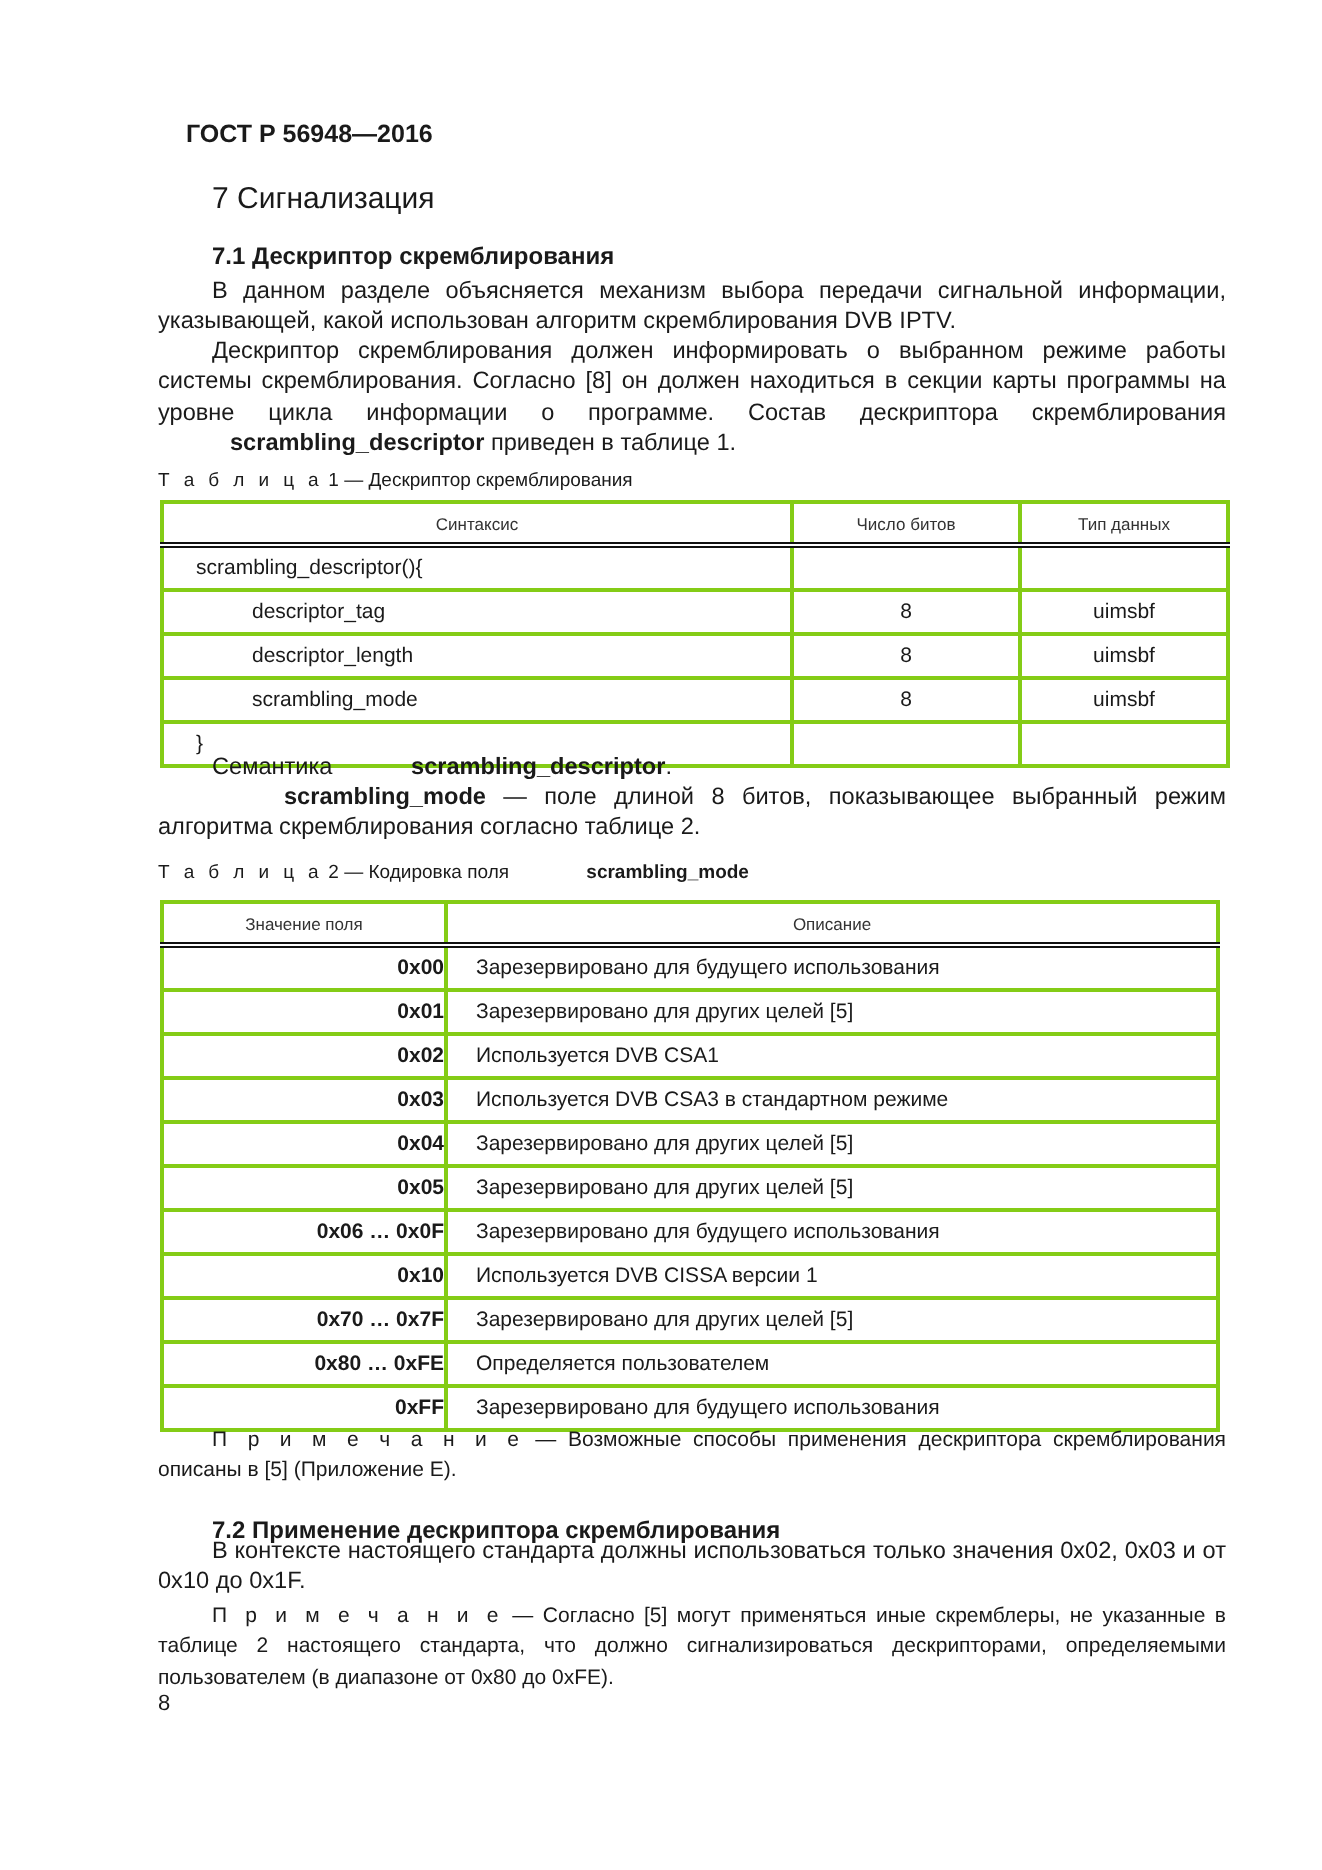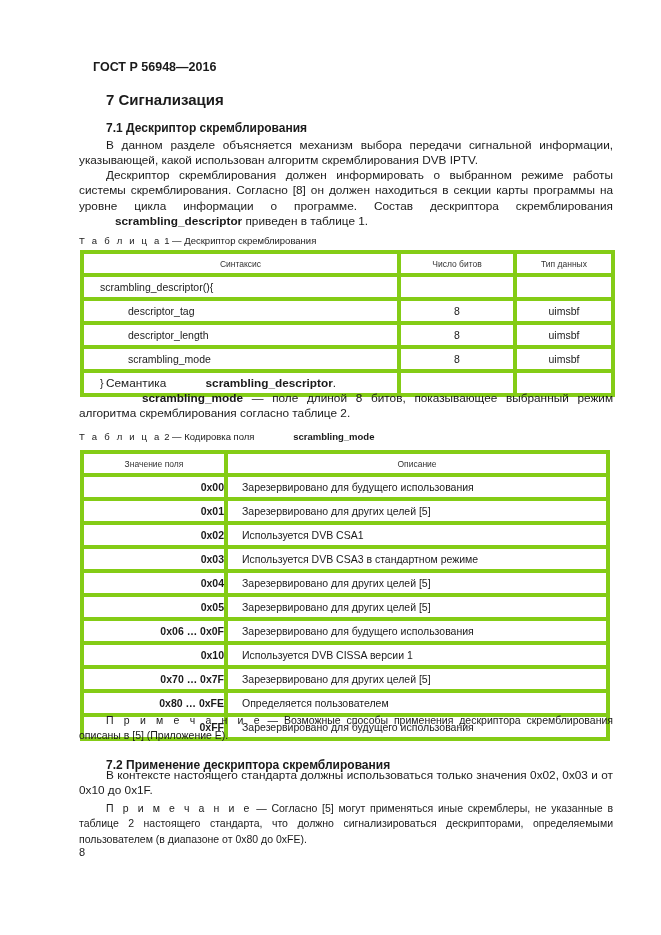--- a/index.html
+++ b/index.html
@@ -1,29 +1,29 @@
 <!DOCTYPE html>
 <html><head>
 <meta charset="utf-8">
 <style>
   html, body { margin: 0; padding: 0; background: #ffffff; }
   body { width: 661px; height: 935px; position: relative; overflow: hidden;
          font-family: "Liberation Sans", sans-serif; color: #1a1a1a; }
   .abs { position: absolute; }
   .std { left: 79px; top: 60px; font-size: 12.5px; font-weight: bold; padding-left: 14px; }
-  .h1 { left: 106px; top: 91px; font-size: 15px; font-weight: bold; }
+  .h1 { left: 106px; top: 91px; font-size: 15px; font-weight: normal; }
   .h2 { left: 106px; top: 121px; font-size: 12px; font-weight: bold; }
   .para { font-size: 11.8px; line-height: 15.3px; text-align: justify; width: 534px; left: 79px; }
   .para .indent { display: inline-block; width: 27px; }
   .caption { left: 79px; font-size: 9.5px; }
   .spaced { letter-spacing: 2.2px; }
   b { font-weight: bold; margin-left: 36px; }
 
   table { border-collapse: collapse; position: absolute; font-size: 10.5px; }
-  td, th { border: 4px solid #84cc16; padding: 0; height: 20px; }
+  td, th { border: 2px solid #84cc16; padding: 0; height: 20px; }
   th { font-weight: normal; font-size: 8.5px; color: #333; height: 19px; }
   thead tr th { border-bottom: 3px double #111; }
 
   #t1 { left: 80px; top: 250px; width: 535px; }
   #t1 td.c { text-align: center; }
   #t1 td.syn0 { padding-left: 16px; }
   #t1 td.syn1 { padding-left: 44px; }
   #t1 td.syn2 { padding-left: 16px; }
 
   #t2 { left: 80px; top: 450px; width: 530px; }

